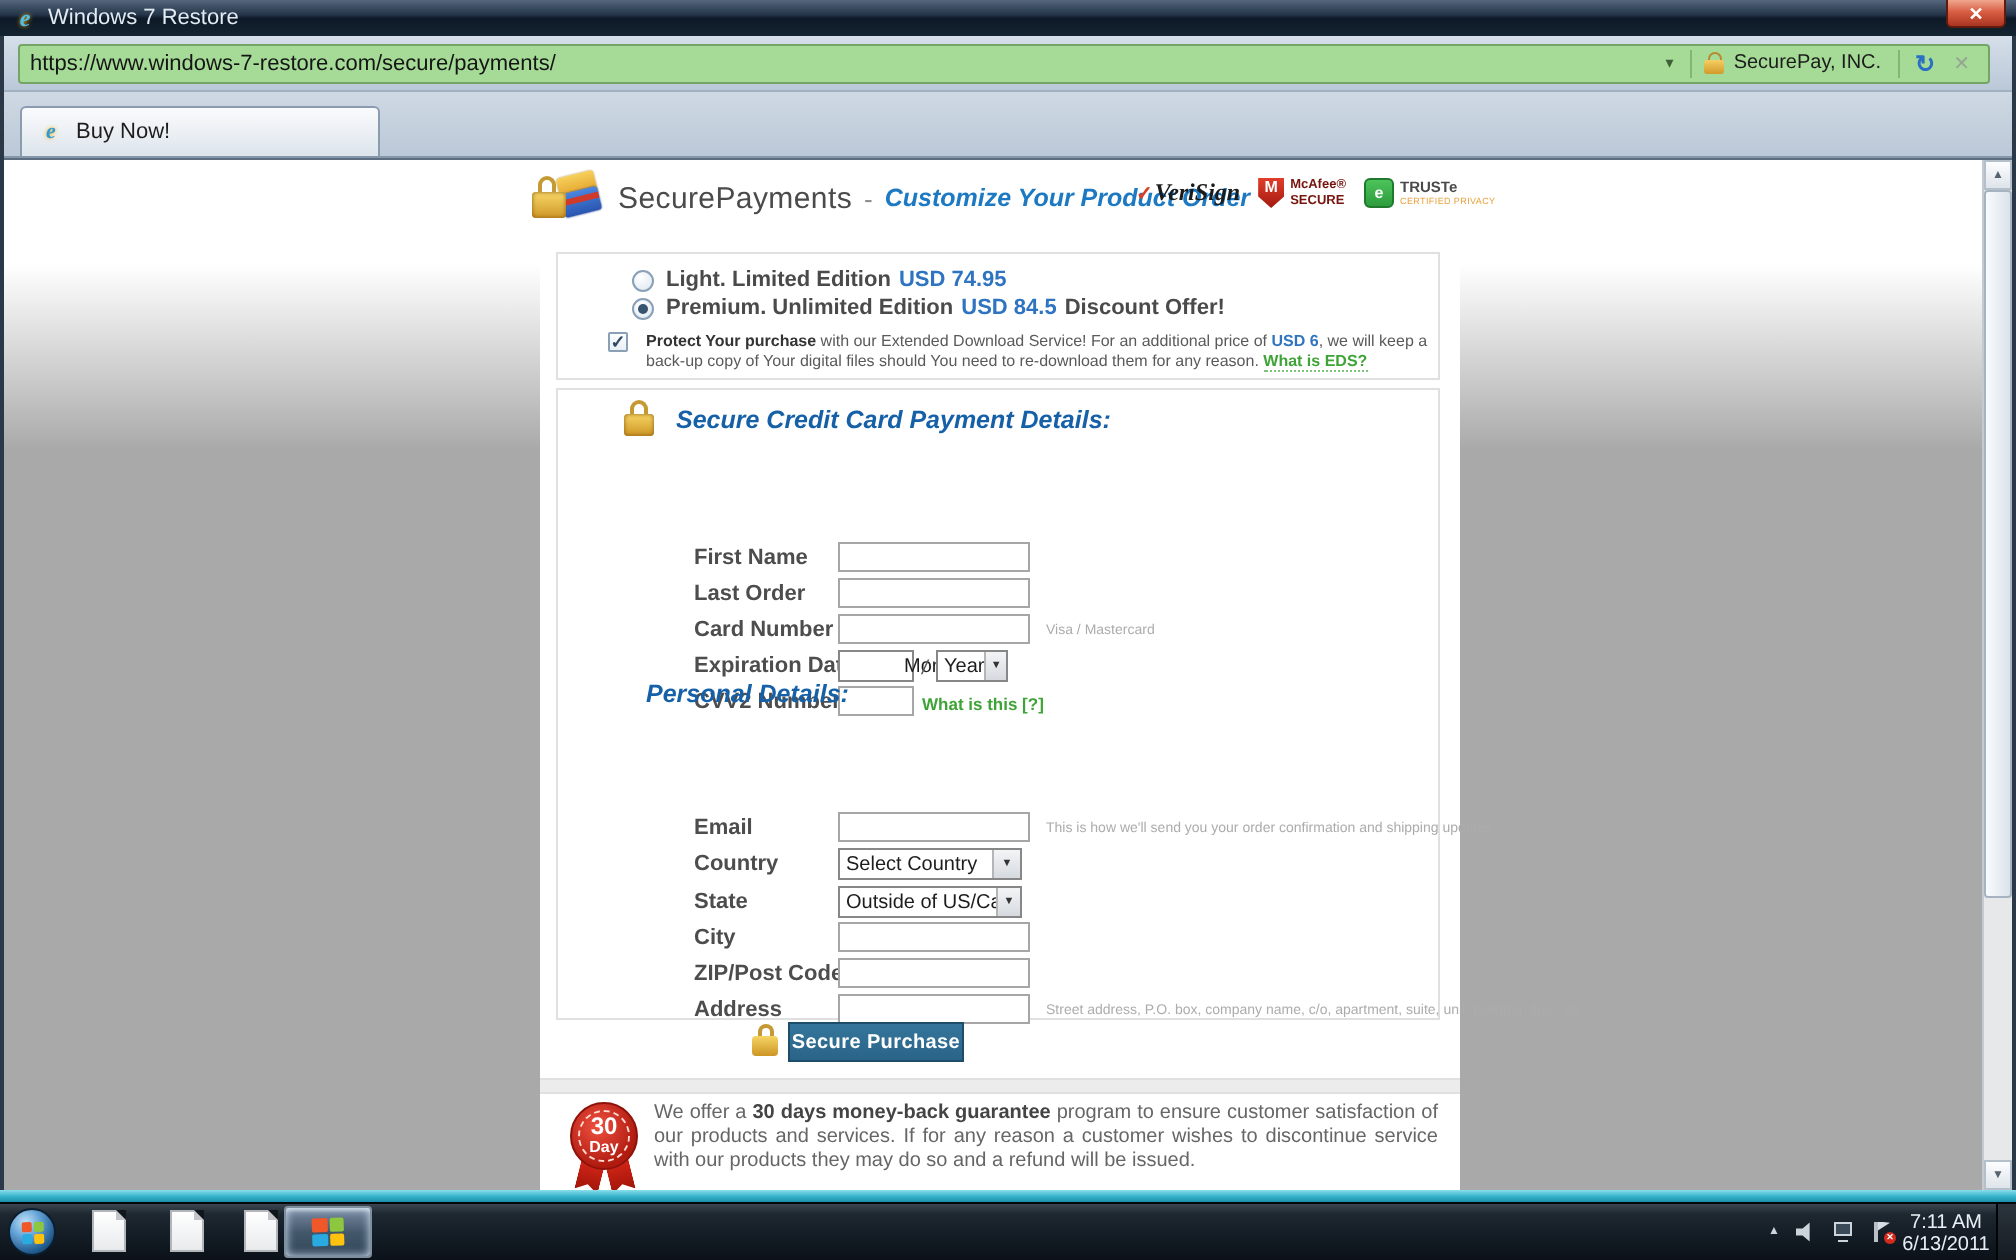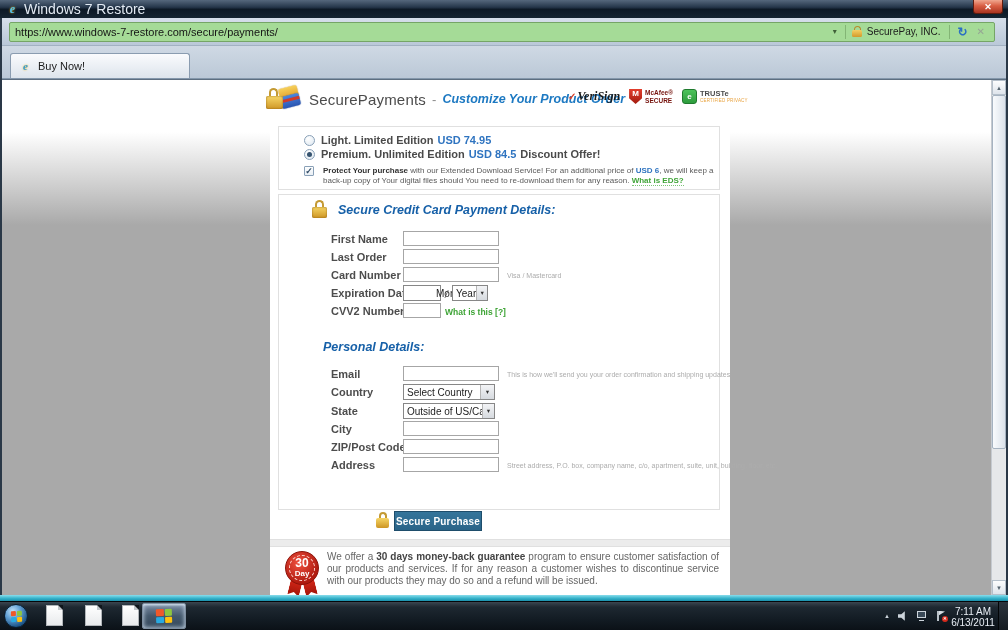--- a/index.html
+++ b/index.html
@@ -4,21 +4,21 @@
 <style>
   html,body{margin:0;padding:0;background:#333;}
   .screen{position:relative;width:1008px;height:630px;background:#000;overflow:hidden;
           font-family:"Liberation Sans",sans-serif;-webkit-font-smoothing:antialiased;}
   
   .titlebar{position:absolute;top:0;left:0;width:1008px;height:18px;box-sizing:border-box;
     background:linear-gradient(180deg,#55677c 0%,#25364a 40%,#0d1926 52%,#152431 100%);
     display:flex;align-items:center;padding:0 6px;}
   .ie-glyph{width:13px;text-align:center;font:italic bold 12px "Liberation Serif",serif;color:#4fc0ee;margin-right:5px;}
   .ie-glyph::before{content:"e";text-shadow:0 0 2px #ffb400;}
-  .title-text{color:#e2eaf3;font-size:14px;}
+  .title-text{color:#e2eaf3;font-size:11px;}
   .close-btn{position:absolute;right:5px;top:0;width:30px;height:14px;box-sizing:border-box;
     background:linear-gradient(180deg,#f0a78f 0%,#d95f44 45%,#a93420 100%);
     border:1px solid #5f1c0e;border-top:none;border-radius:0 0 3px 3px;
     display:flex;align-items:center;justify-content:center;color:#fff;font-size:9px;font-weight:bold;}
   .close-btn::before{content:"✕";}
   
   .frame{position:absolute;top:18px;left:0;width:1008px;height:577px;box-sizing:border-box;
     border-left:2px solid #2a3847;border-right:2px solid #2a3847;display:flex;flex-direction:column;}
   
   .toolbar{height:28px;background:linear-gradient(180deg,#d6dfea 0%,#bac8d8 100%);
@@ -84,21 +84,21 @@
   .te-sq{width:15px;height:15px;border-radius:3px;background:linear-gradient(180deg,#4dc35b,#2d9c3d);
     display:flex;align-items:center;justify-content:center;color:#fff;font-size:8px;font-weight:bold;border:1px solid #1f7a2d;box-sizing:border-box;}
   .te-sq::before{content:"e";}
   .te-name{font-size:7.5px;font-weight:bold;color:#4a4a4a;line-height:8px;}
   .te-sub{font-size:4.5px;color:#e8a13d;letter-spacing:.2px;line-height:6px;}
   
   .column{position:absolute;left:268px;top:36px;width:460px;bottom:0;background:#fff;}
   .box{position:absolute;left:8px;width:442px;border:1px solid #e0e0e0;background:#fff;box-sizing:border-box;}
   .box1{top:10px;height:64px;}
   .box2{top:78px;height:316px;}
-  .opt-row{position:absolute;left:25px;display:flex;align-items:center;font-size:11px;height:12px;}
+  .opt-row{position:absolute;left:37px;display:flex;align-items:center;font-size:11px;height:12px;}
   .radio{width:11px;height:11px;box-sizing:border-box;border:1px solid #89a0b7;border-radius:50%;
     background:radial-gradient(circle at 35% 30%,#ffffff,#dde7f0);margin-right:6px;flex:none;}
   .radio.sel::after{content:"";display:block;width:5px;height:5px;margin:2px;border-radius:50%;background:#36536f;}
   .opt-label{font-weight:bold;color:#4a4a4a;}
   .opt-price{color:#2f74c0;font-weight:bold;margin-left:4px;}
   .opt-suffix{font-weight:bold;color:#4a4a4a;margin-left:4px;}
   .eds-row{position:absolute;left:25px;top:39px;display:flex;}
   .checkbox{width:10px;height:10px;box-sizing:border-box;border:1px solid #89a0b7;border-radius:1px;
     background:linear-gradient(180deg,#fdfefe,#e9eff5);margin-right:9px;flex:none;
     font-size:9px;line-height:9px;text-align:center;color:#2f4a64;font-weight:bold;}
@@ -107,21 +107,21 @@
   .eds-text .b{font-weight:bold;color:#333;}
   .eds-text .blue{font-weight:bold;color:#2f74c0;}
   .green-link{font-weight:bold;color:#3fa437;border-bottom:1px dotted #7cc477;cursor:pointer;}
   .sec-heading{position:absolute;display:flex;align-items:center;font-size:12.5px;font-style:italic;font-weight:bold;color:#1660a8;}
   .pay-heading{top:5px;left:33px;}
   .lock-md{position:relative;width:15px;height:19px;margin-right:11px;}
   .lock-md::before{content:"";position:absolute;left:3px;top:0;width:9px;height:9px;border:2px solid #c49a34;border-bottom:none;border-radius:6px 6px 0 0;box-sizing:border-box;}
   .lock-md::after{content:"";position:absolute;left:0;top:7px;width:15px;height:11px;border-radius:2px;
     background:linear-gradient(180deg,#f6d565,#cd9524);box-shadow:inset 0 0 2px #8a5c10;}
   .pers-heading{top:145px;left:44px;}
-  .frow{position:absolute;left:0;width:100%;height:17px;}
+  .frow{position:absolute;left:16px;width:100%;height:17px;margin-top:40px;}
   .flabel{position:absolute;left:52px;top:2px;font-size:11px;font-weight:bold;color:#4d4d4d;}
   .fctrl{position:absolute;left:124px;top:0;}
   .txt{width:96px;height:15px;box-sizing:border-box;border:1px solid #a6a6a6;background:#fff;font:10px "Liberation Sans",sans-serif;padding:0 3px;outline:none;}
   .txt.small{width:38px;}
   .note{position:absolute;font-size:7px;color:#acacac;white-space:nowrap;top:5px;}
   .fake-select{height:16px;box-sizing:border-box;border:1px solid #878787;background:#fff;
     display:inline-flex;align-items:center;font-size:10px;color:#1d1d1d;padding-left:3px;}
   .fs-arrow{height:100%;width:13px;margin-left:auto;border-left:1px solid #b5b5b5;
     background:linear-gradient(180deg,#f3f4f6,#d6dadf);display:flex;align-items:center;justify-content:center;font-size:5.5px;color:#333;}
   .fs-arrow::before{content:"▼";}

